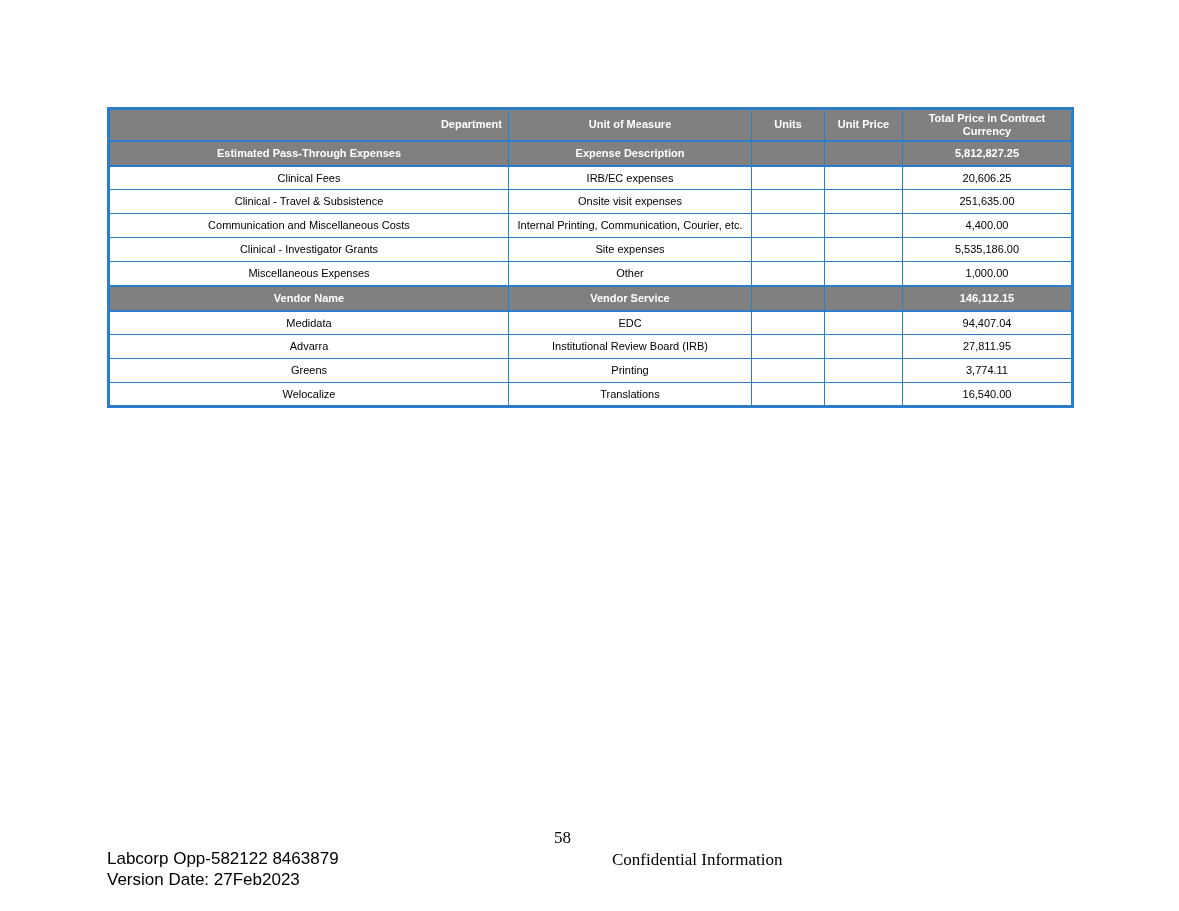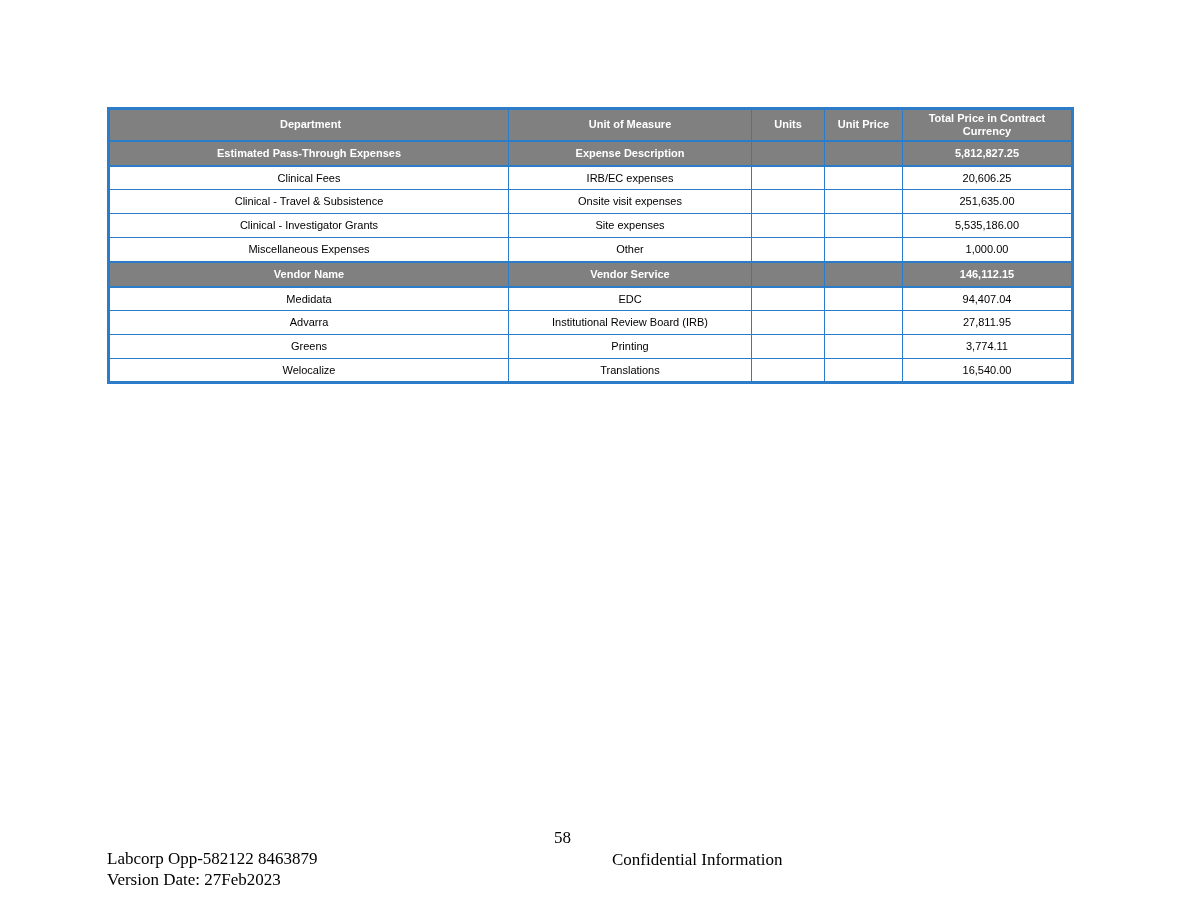--- a/index.html
+++ b/index.html
@@ -40,37 +40,37 @@
     vertical-align: middle;
     overflow: hidden;
   }
   table.cost-table thead tr { height: 30px; }
   table.cost-table thead th {
     background: var(--header-bg);
     color: var(--header-text);
     font-weight: bold;
     border-bottom-width: 2px;
   }
-  table.cost-table thead th.col-department { text-align: center; padding-left: 9px; }
+  table.cost-table thead th.col-department { text-align: right; padding-left: 9px; }
   table.cost-table tbody tr { height: 24px; }
   table.cost-table tbody tr.section-header {
     height: 25px;
     background: var(--header-bg);
     color: var(--header-text);
     font-weight: bold;
     padding-left: 19px;
   }
   table.cost-table tbody tr.section-header td {
     border-top-width: 2px;
     border-bottom-width: 2px;
   }
   .footer-left {
     position: absolute;
     left: 107px; top: 848px;
-    font-family: Liberation Serif, serif;
+    font-family: Liberation Sans, sans-serif;
     font-size: 17px;
     line-height: 21px;
     white-space: nowrap;
   }
   .page-number {
     position: absolute;
     left: 554px; top: 827px;
     font-family: "Liberation Serif", serif;
     font-size: 17px;
     line-height: 21px;
@@ -123,20 +123,27 @@
           <td>20,606.25</td>
         </tr>
         <tr>
           <td>Clinical - Travel &amp; Subsistence</td>
           <td>Onsite visit expenses</td>
           <td></td>
           <td></td>
           <td>251,635.00</td>
         </tr>
         <tr>
+          <td>Communication and Miscellaneous Costs</td>
+          <td>Internal Printing, Communication, Courier, etc.</td>
+          <td></td>
+          <td></td>
+          <td>4,400.00</td>
+        </tr>
+        <tr>
           <td>Clinical - Investigator Grants</td>
           <td>Site expenses</td>
           <td></td>
           <td></td>
           <td>5,535,186.00</td>
         </tr>
         <tr>
           <td>Miscellaneous Expenses</td>
           <td>Other</td>
           <td></td>

